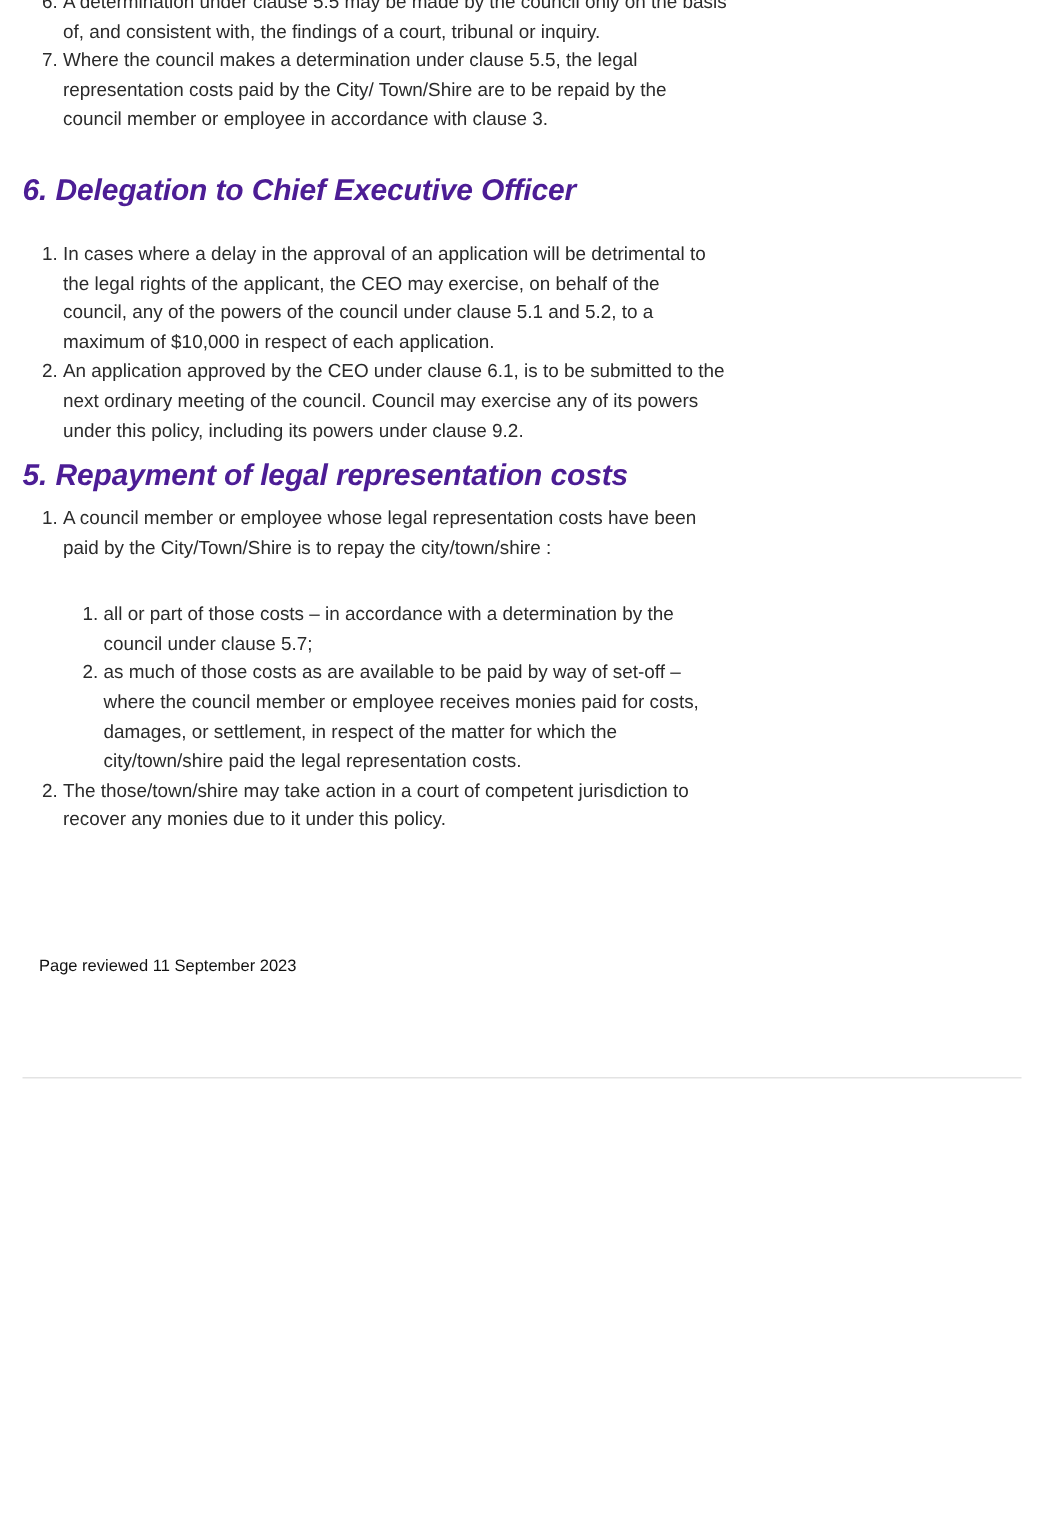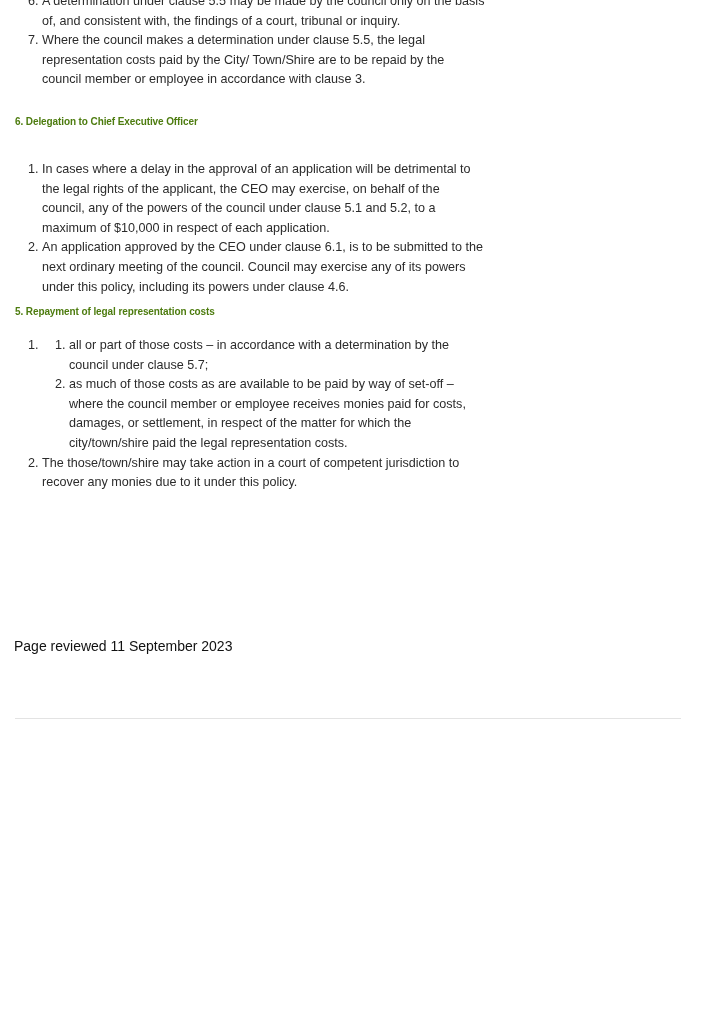--- a/index.html
+++ b/index.html
@@ -1,51 +1,52 @@
 <!DOCTYPE html>
 <html><head>
 <meta charset="utf-8">
 <style>
   html, body { margin:0; padding:0; background:#ffffff; }
   body { width:705px; height:1021px; overflow:hidden; position:relative;
          font-family:"Liberation Sans", sans-serif; color:#222; }
   .content { position:absolute; left:15px; top:-8px; width:470px; }
   ol { margin:0; padding-left:27px; font-size:12.6px; line-height:19.6px; color:#2b2b2b; }
-  ol ol { padding-left:27px; }
+  ol ol { padding-left:27px;margin-top:25px; }
   li { margin:0; }
-  h2 { font-size:10px; font-weight:bold; margin:0; color:#4d7c0f; letter-spacing:-0.1px; }
+  h2 { font-size:20px; font-weight:bold; margin:0; color:#4c1d95; letter-spacing:-0.1px;font-style:italic; }
   .h6 { position:absolute; left:15px; top:116px; }
   .list6 { position:absolute; left:15px; top:160px; width:470px; }
   .h7 { position:absolute; left:15px; top:306px; }
   .list7 { position:absolute; left:15px; top:336px; width:470px; }
-  .reviewed { position:absolute; left:14px; top:638px; font-size:14px; color:#111; }
+  .reviewed { position:absolute; left:26px; top:638px; font-size:11px; color:#111; }
   .divider { position:absolute; left:15px; top:718px; width:666px; height:1px; background:#e3e3e3; }
 </style>
 </head>
 <body>
 
 <div class="content">
   <ol start="6">
     <li>A determination under clause 5.5 may be made by the council only on the basis of, and consistent with, the findings of a court, tribunal or inquiry.</li>
     <li>Where the council makes a determination under clause 5.5, the legal representation costs paid by the City/ Town/Shire are to be repaid by the council member or employee in accordance with clause 3.</li>
   </ol>
 </div>
 
 <h2 class="h6">6. Delegation to Chief Executive Officer</h2>
 <div class="list6">
   <ol>
     <li>In cases where a delay in the approval of an application will be detrimental to the legal rights of the applicant, the CEO may exercise, on behalf of the council, any of the powers of the council under clause 5.1 and 5.2, to a maximum of $10,000 in respect of each application.</li>
-    <li>An application approved by the CEO under clause 6.1, is to be submitted to the next ordinary meeting of the council. Council may exercise any of its powers under this policy, including its powers under clause 4.6.</li>
+    <li>An application approved by the CEO under clause 6.1, is to be submitted to the next ordinary meeting of the council. Council may exercise any of its powers under this policy, including its powers under clause 9.2.</li>
   </ol>
 </div>
 
 <h2 class="h7">5. Repayment of legal representation costs</h2>
 <div class="list7">
   <ol>
     <li>
+      <span>A council member or employee whose legal representation costs have been paid by the City/Town/Shire is to repay the city/town/shire :</span>
       <ol>
         <li>all or part of those costs – in accordance with a determination by the council under clause 5.7;</li>
         <li>as much of those costs as are available to be paid by way of set-off – where the council member or employee receives monies paid for costs, damages, or settlement, in respect of the matter for which the city/town/shire paid the legal representation costs.</li>
       </ol>
     </li>
     <li>The those/town/shire may take action in a court of competent jurisdiction to recover any monies due to it under this policy.</li>
   </ol>
 </div>
 
 <div class="reviewed">Page reviewed 11 September 2023</div>

